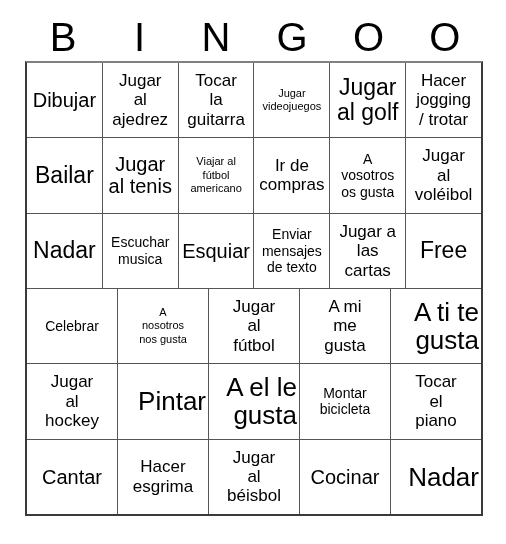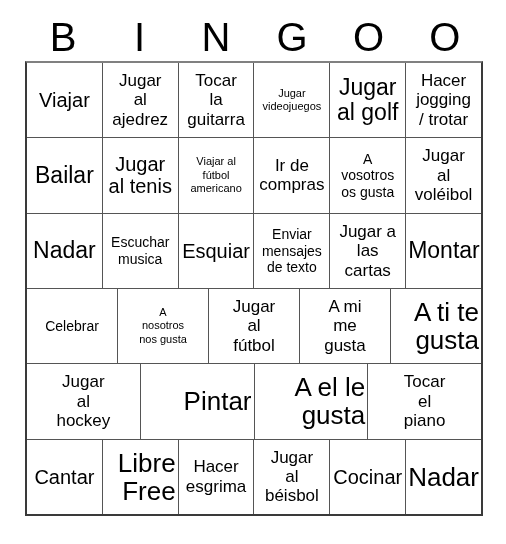--- a/index.html
+++ b/index.html
@@ -99,21 +99,21 @@
     <div class="header-letter">N</div>
     <div class="header-letter">G</div>
     <div class="header-letter">O</div>
     <div class="header-letter">O</div>
   </div>
 
   <div id="grid">
 
     <div class="grid-row">
       <div class="cell fs-lg">
-          <span class="cell-text">Viajar</span>
+          <span class="cell-text">Dibujar</span>
         </div>
       <div class="cell fs-md">
           <span class="cell-text">Jugar
 al
 ajedrez</span>
         </div>
       <div class="cell fs-md">
           <span class="cell-text">Tocar
 la
 guitarra</span>
@@ -177,21 +177,21 @@
           <span class="cell-text">Enviar
 mensajes
 de texto</span>
         </div>
       <div class="cell fs-md">
           <span class="cell-text">Jugar a
 las
 cartas</span>
         </div>
       <div class="cell fs-xl">
-          <span class="cell-text">Montar</span>
+          <span class="cell-text">Free</span>
         </div>
     </div>
 
     <div class="grid-row">
       <div class="cell fs-sm">
           <span class="cell-text">Celebrar</span>
         </div>
       <div class="cell fs-xs">
           <span class="cell-text">A
 nosotros
@@ -219,35 +219,35 @@
 al
 hockey</span>
         </div>
       <div class="cell fs-xxl">
           <span class="cell-text">Pintar</span>
         </div>
       <div class="cell fs-xxl">
           <span class="cell-text">A el le
 gusta</span>
         </div>
+      <div class="cell fs-sm">
+          <span class="cell-text">Montar
+bicicleta</span>
+        </div>
       <div class="cell fs-md">
           <span class="cell-text">Tocar
 el
 piano</span>
         </div>
     </div>
 
     <div class="grid-row">
       <div class="cell fs-lg">
           <span class="cell-text">Cantar</span>
         </div>
-      <div class="cell fs-xxl">
-          <span class="cell-text">Libre
-Free</span>
-        </div>
       <div class="cell fs-md">
           <span class="cell-text">Hacer
 esgrima</span>
         </div>
       <div class="cell fs-md">
           <span class="cell-text">Jugar
 al
 béisbol</span>
         </div>
       <div class="cell fs-lg">

